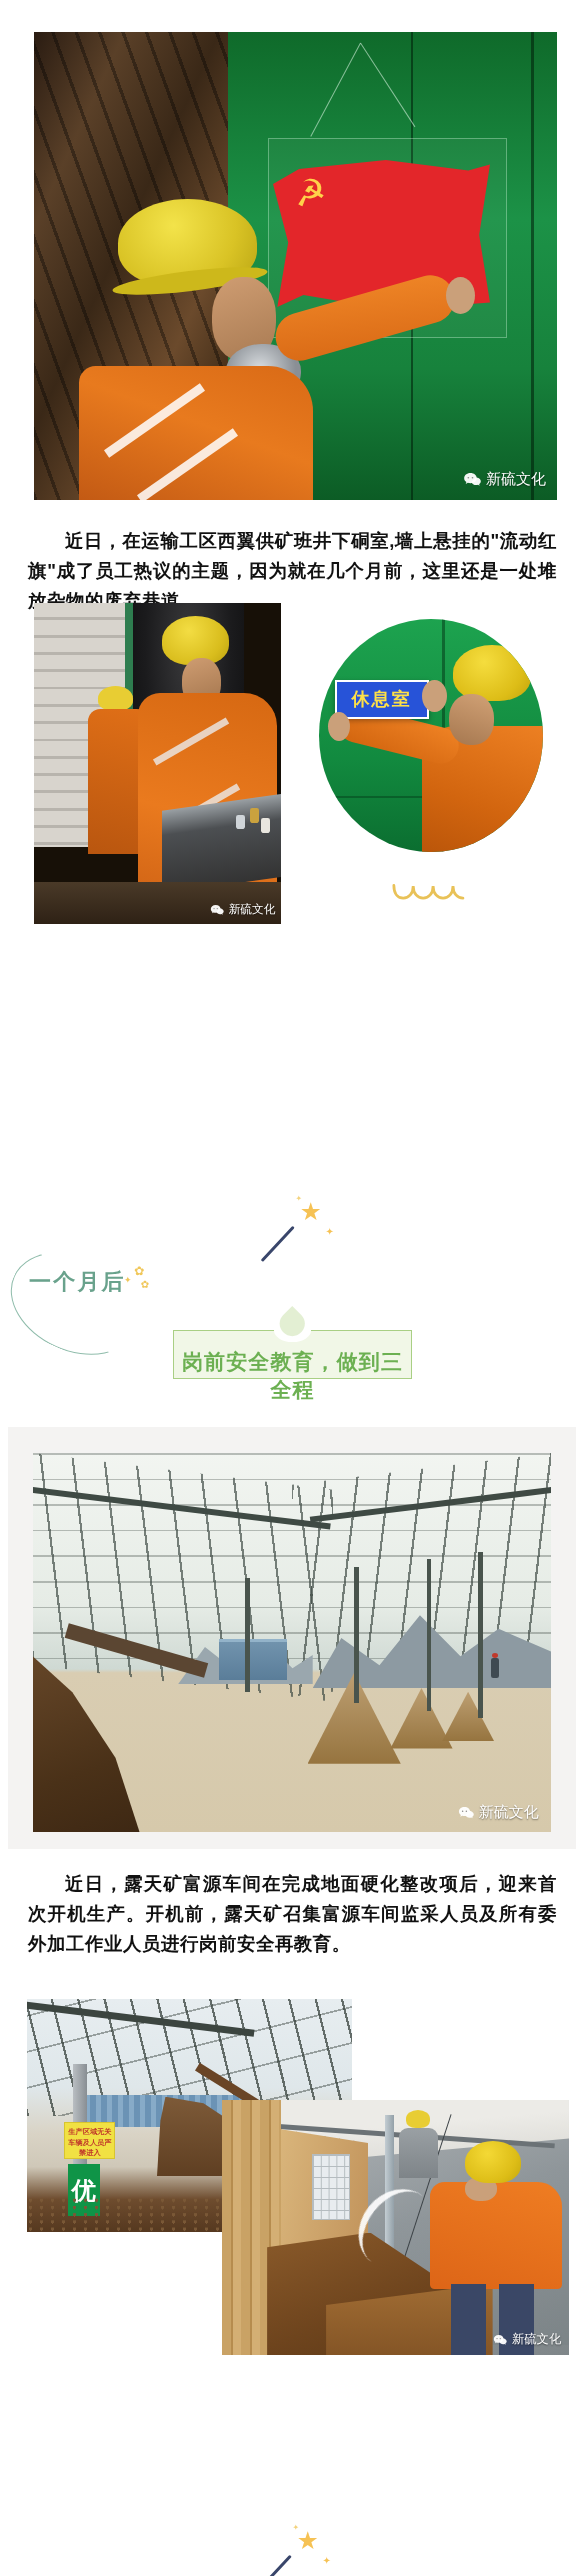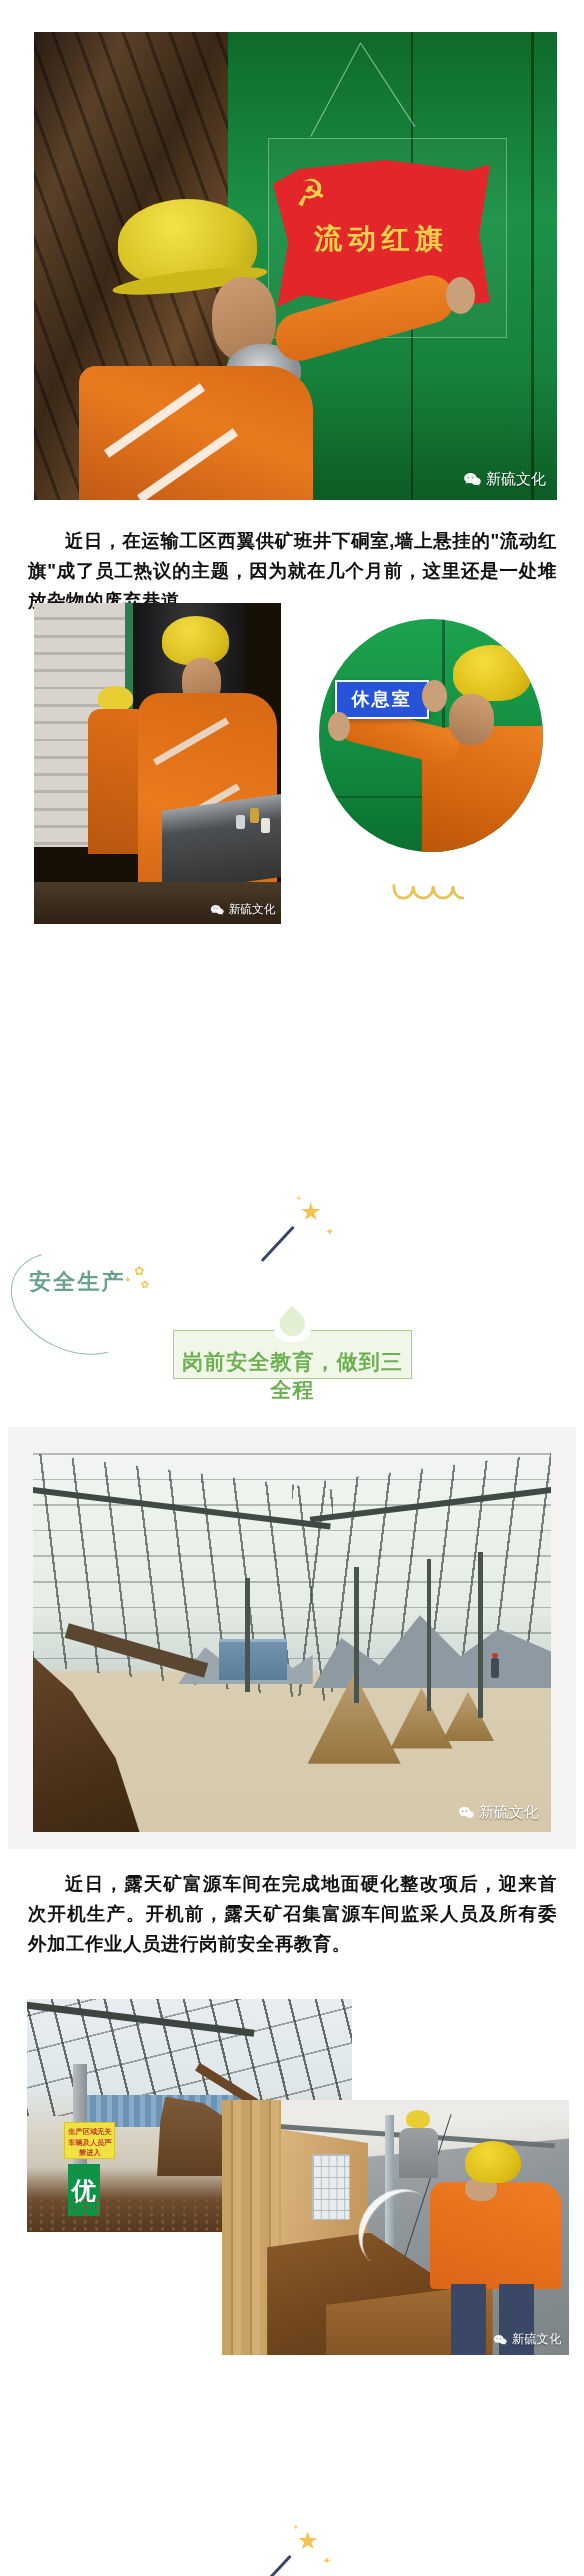--- a/index.html
+++ b/index.html
@@ -70,21 +70,21 @@
               background:linear-gradient(180deg,#4a3a28,#2e2115); }
 
   
   .p3 { left:319px; top:619px; width:224px; height:233px; border-radius:50%;
         background:linear-gradient(180deg,#1da34f,#128a3f 60%,#0b6e30); }
   .p3-line { position:absolute; left:55%; top:0; width:3.3px; height:100%; background:rgba(0,40,15,.45); }
   .p3-seam { position:absolute; left:0; top:76%; width:60%; height:2.2px; background:rgba(0,40,15,.35); }
   .p3-sign { position:absolute; left:7%; top:26%; width:42%; height:17%; background:#2753d8;
              border:2.8px solid #ffffff; box-shadow:0 2.2px 5.6px rgba(0,0,0,.35);
              display:flex; align-items:center; justify-content:center;
-             color:#ffffff; font-size:18px; font-weight:700; letter-spacing:2.2px; }
+             color:#fde047; font-size:18px; font-weight:700; letter-spacing:2.2px; }
   .p3-helmet { position:absolute; left:60%; top:11%; width:78px; height:56px; border-radius:55% 55% 45% 45%;
                background:radial-gradient(circle at 40% 30%,#f5dd3e,#ddbd17 65%,#bfa20c); }
   .p3-face { position:absolute; left:58%; top:32%; width:45px; height:51px; border-radius:46%;
              background:linear-gradient(200deg,#d2a276,#a5774f); }
   .p3-body { position:absolute; left:46%; top:46%; width:145px; height:134px; border-radius:33px 22px 0 0;
              background:linear-gradient(200deg,#ef8224,#d2650f 60%,#b85409); }
   .p3-armL { position:absolute; left:8%; top:42%; width:123px; height:36px; border-radius:20px;
              background:linear-gradient(10deg,#d2650f,#ef8224); transform:rotate(14deg); }
   .p3-hand { position:absolute; background:#caa07a; border-radius:50%; }
 
@@ -228,21 +228,20 @@
 
   <div class="photo p1">
     <div class="p1-rock"></div>
     <div class="p1-doorline" style="left:72%;"></div>
     <div class="p1-doorline" style="left:95%;"></div>
     <div class="p1-wire" style="left:326px; top:11px; height:106px; transform:rotate(28deg);"></div>
     <div class="p1-wire" style="left:326px; top:11px; height:100px; transform:rotate(-33deg);"></div>
     <div class="p1-panel"></div>
     <div class="p1-flag">
       <span class="p1-emblem">☭</span>
-      <div class="p1-flagtext">流动红旗</div>
     </div>
     <div class="p1-helmet"></div>
     <div class="p1-brim"></div>
     <div class="p1-face"></div>
     <div class="p1-mask"></div>
     <div class="p1-body">
       <div class="p1-stripe" style="left:16.7px; top:50px;"></div>
       <div class="p1-stripe" style="left:50px; top:95px;"></div>
     </div>
     <div class="p1-arm"></div>
@@ -311,21 +310,21 @@
 
 
   <div class="wand" style="left:262px; top:1197px;">
     <div class="stick"></div>
     <span class="star-main">★</span>
     <span class="star-s1">✦</span>
     <span class="star-s2">✦</span>
   </div>
 
   <div class="sec-arc"></div>
-  <div class="sec-label">安全生产</div>
+  <div class="sec-label">一个月后</div>
   <div class="sec-stars">
     <span style="left:10px; top:0; font-size:12.3px;">✿</span>
     <span style="left:0; top:11px; font-size:9px;">✦</span>
     <span style="left:16.7px; top:14.5px; font-size:10px;">✿</span>
   </div>
 
   <div class="banner">
     <div class="banner-title">岗前安全教育，做到三全程</div>
   </div>
   <div class="notch"></div>

